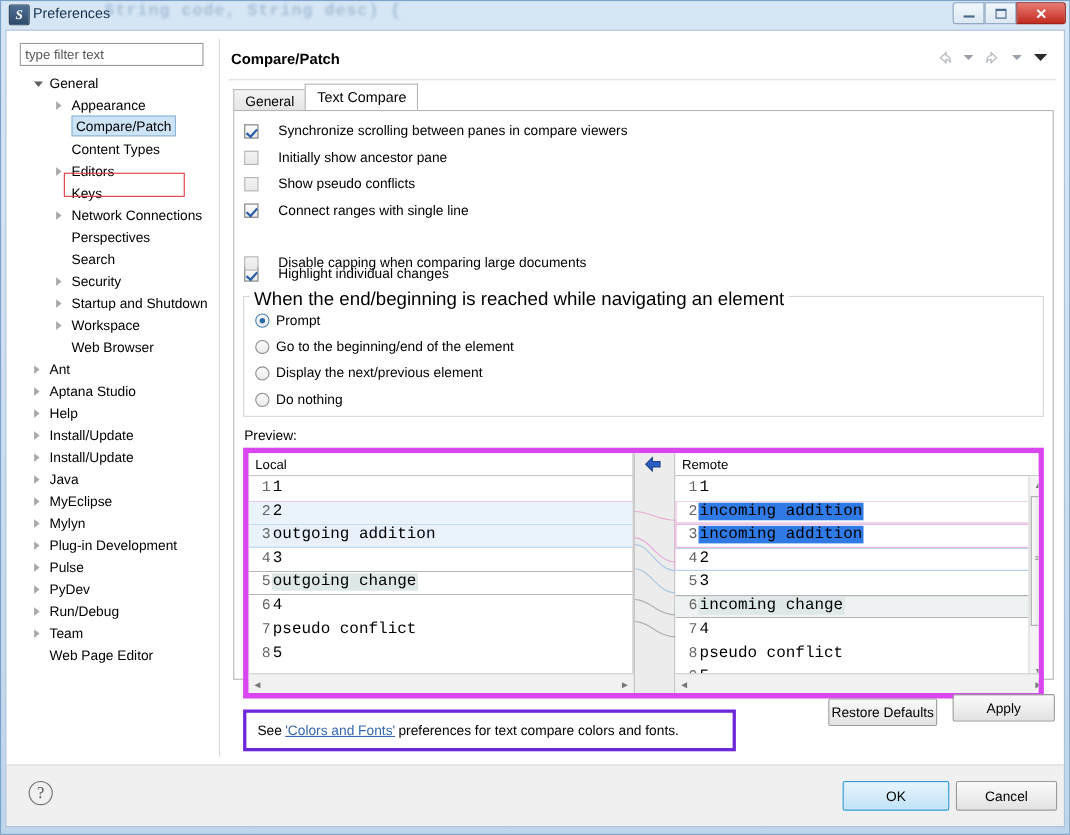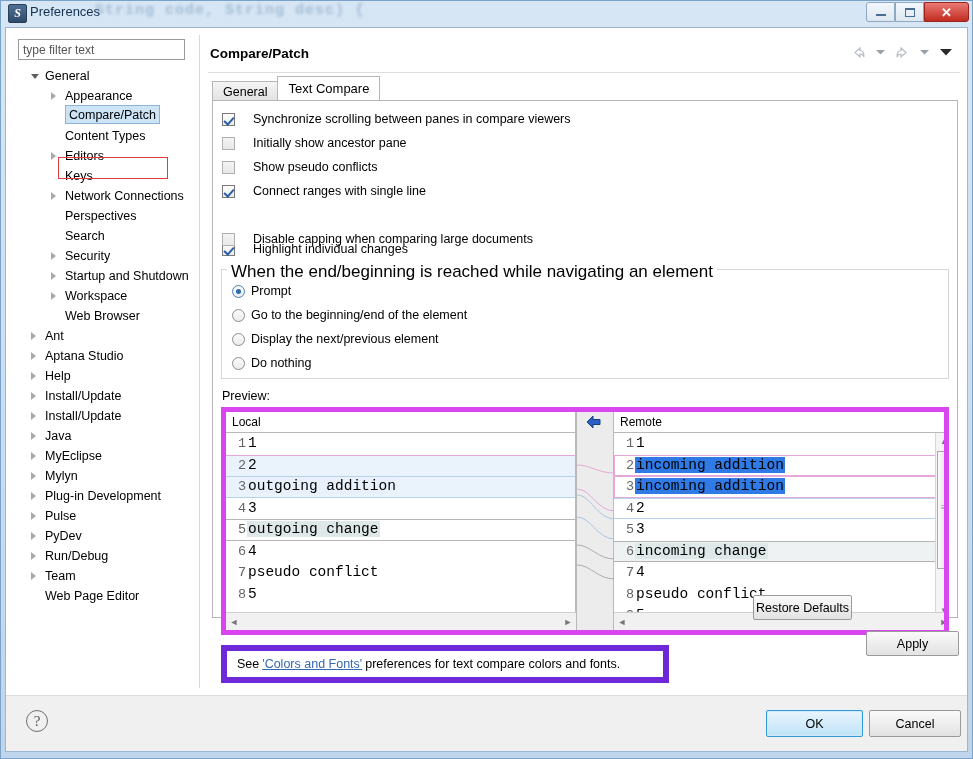--- a/index.html
+++ b/index.html
@@ -442,21 +442,21 @@
     border: 1px solid #a8a8a8;
     box-sizing: border-box;
   }
   .vs-grip { position:absolute; left:3px; top:55px; width:8px; color:#8d8d8d; font-size:8px; line-height:2px;}
 
   
   .info-bar {
     position: absolute;
     left: 8px; top: 544px;
     width: 448px; height: 38px;
-    border: 6px solid #6d28d9;
+    border: 3px solid #6d28d9;
     box-sizing: border-box;
     display: flex; align-items: center;
     padding-left: 10px;
     font-size: 12.5px;
     background: #fff;
   }
   .link {
     color: #3569b0;
     text-decoration: underline;
     margin: 0 3px;
@@ -471,21 +471,21 @@
     box-sizing: border-box;
     display: flex; align-items: center; justify-content: center;
     color: #000;
     border-radius: 2px;
   }
   .btn.primary {
     background: linear-gradient(180deg,#e9f5fd,#bfe2f7);
     border: 1px solid #2e9bd6;
     box-shadow: 0 0 0 1px #cfe9f8 inset;
   }
-  .restore-btn { position:absolute; left: 551px; top: 560px; width: 99px; }
+  .restore-btn { position:absolute; left: 551px; top: 600px; width: 99px; }
   .apply-btn   { position:absolute; left: 664px; top: 596px; width: 93px; }
 
   .footer {
     position: absolute;
     left: 0; bottom: 0;
     width: 961px; height: 56px;
     background: #f0f0f0;
     border-top: 1px solid #dcdcdc;
     box-sizing: border-box;
   }

